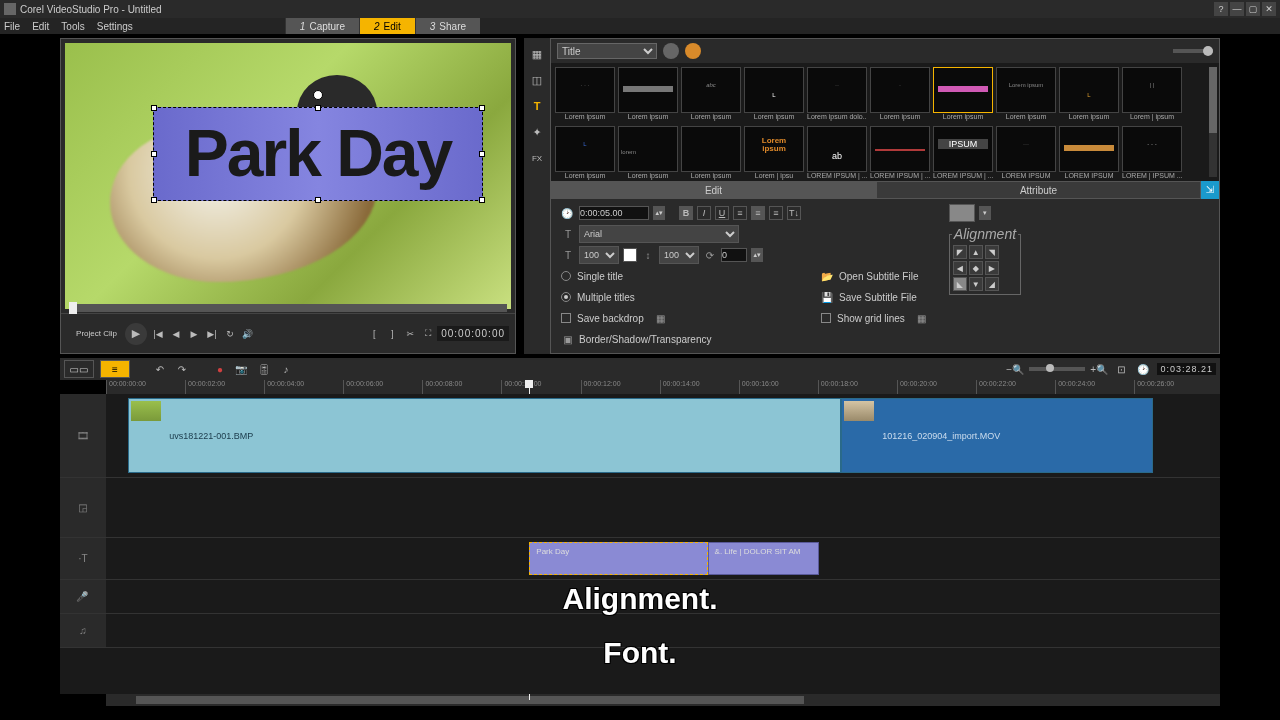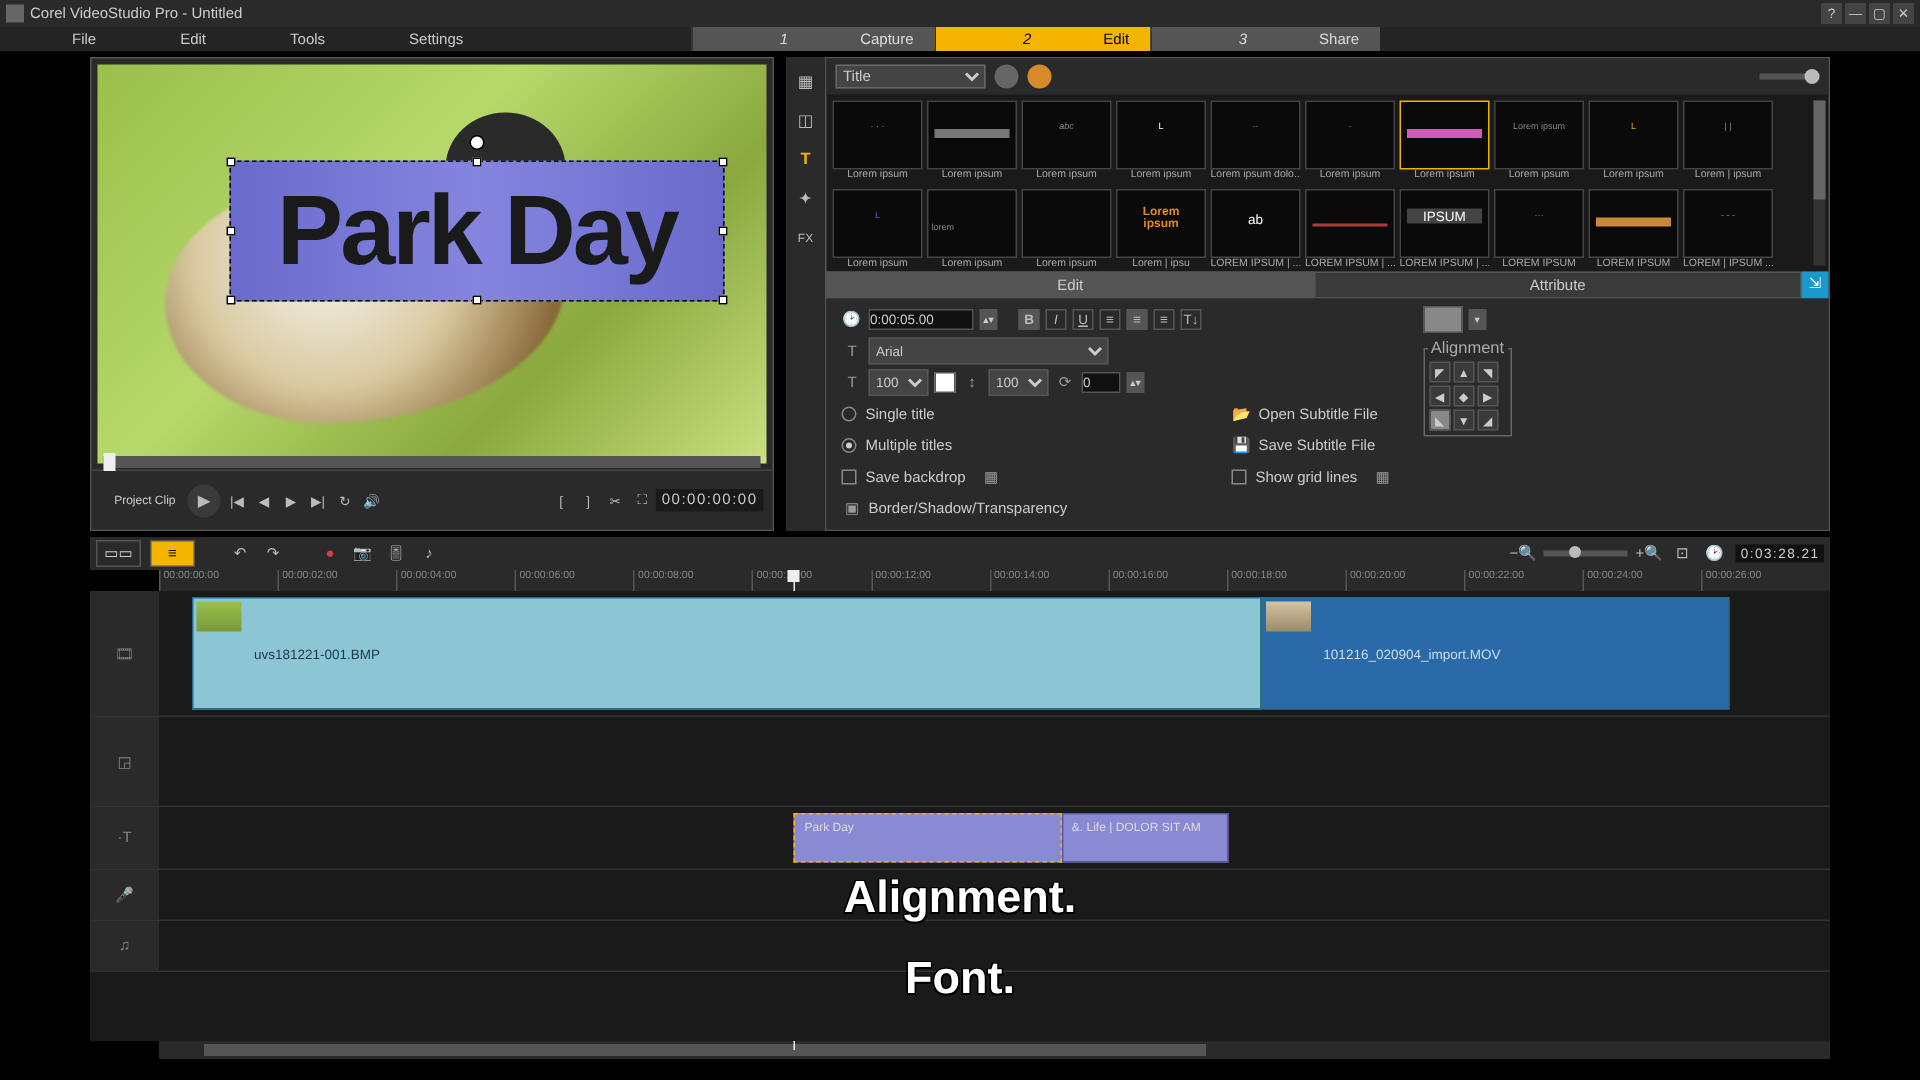--- a/index.html
+++ b/index.html
@@ -4,21 +4,21 @@
 <style>
 * { margin:0; padding:0; box-sizing:border-box; font-family:Tahoma,Arial,sans-serif; }
 body { background:#000; color:#ccc; width:1280px; height:720px; overflow:hidden; font-size:10px; position:relative; }
 
 
 .titlebar { height:18px; background:#2a2a2a; display:flex; align-items:center; padding:0 4px; font-size:10px;}
 .titlebar .logo { width:12px;height:12px;background:#666;margin-right:4px;}
 .titlebar .title { flex:1; color:#ccc;}
 .titlebar .ctrl { width:14px;height:14px;margin-left:2px;background:#444;display:flex;align-items:center;justify-content:center;font-size:9px;cursor:pointer;}
 .menubar { height:16px; background:#242424; display:flex; align-items:center; padding:0 4px; gap:12px; font-size:10px;}
-.menubar span { cursor:pointer;margin-left:44px; }
+.menubar span { cursor:pointer; }
 .steptabs { display:flex; height:16px; margin-left:140px;}
 .steptabs .step { padding:0 14px; display:flex;align-items:center; background:#555; color:#ddd; font-size:10px; border-left:1px solid #333;}
 .steptabs .step.active { background:#f5b400; color:#000;}
 .steptabs .num { font-style:italic; margin-right:4px;}
 
 
 .main { display:flex; height:324px; padding:4px 60px 4px 60px; gap:8px;}
 .preview-pane { width:456px; background:#2a2a2a; border:1px solid #555; display:flex;flex-direction:column;}
 .preview-video { flex:1; position:relative; background:linear-gradient(135deg,#9abf4c 0%,#b6d96a 40%,#8aa83e 70%,#c9e080 100%); margin:4px;}
 .preview-video .bird { position:absolute; left:10%; top:30%; width:60%; height:60%; background:radial-gradient(circle at 40% 30%, #f5f5f0 0%, #d9c9a0 45%, #8a6a3a 80%); border-radius:40% 60% 60% 40%/50% 40% 60% 50%; filter:blur(1px);}
@@ -54,21 +54,21 @@
 .thumbgrid { height:128px; overflow:hidden; padding:4px; display:flex;flex-wrap:wrap;gap:3px; position:relative;}
 .thumb { width:60px; height:56px; display:flex;flex-direction:column;cursor:pointer;}
 .thumb .tp { flex:1; background:#0a0a0a; border:1px solid #444;}
 .thumb.sel .tp{border:1px solid #f5b400;}
 .thumb .tl { height:10px;font-size:7px;text-align:center;overflow:hidden;white-space:nowrap;color:#aaa;}
 .thumb .bar{height:6px;margin:18px 4px 0;}
 .thumb .barG{background:#777;}
 .thumb .barP{background:#d05ab5;}
 .thumb .barO{background:#c88a3a;}
 .thumb .barR{background:#b03a3a;}
-.thumb .textw{color:#fff;font-size:6px;text-align:center;margin-top:14px;}
+.thumb .textw{color:#fff;font-size:6px;text-align:center;margin-top:24px;}
 .thumb .textc{color:#888;font-size:6px;text-align:center;margin-top:14px;}
 .thumb .textM{color:#e08a2a;font-size:8px;font-weight:bold;text-align:center;margin-top:10px;line-height:8px;}
 .scrollbar{position:absolute;right:2px;top:4px;width:8px;bottom:4px;background:#333;}
 .scrollbar .sbthumb{width:100%;height:60%;background:#666;}
 
 .opttabs { display:flex; height:18px; background:#3a3a3a;}
 .opttabs .ot { flex:1;text-align:center;line-height:18px;font-size:10px;cursor:pointer;border:1px solid #555;}
 .opttabs .ot.active{background:#555;}
 .opttabs .expand{width:18px;background:#1a9acc;color:#fff;text-align:center;line-height:18px;cursor:pointer;}
 
@@ -80,21 +80,21 @@
 .optrow select{background:#444;border:1px solid #555;color:#ccc;height:18px;font-size:9px;}
 .optrow .swatch{width:14px;height:14px;background:#fff;border:1px solid #555;}
 .optrow .swatch.big{width:26px;height:18px;background:#888;}
 .optrow .dd{width:12px;height:14px;background:#555;display:flex;align-items:center;justify-content:center;font-size:7px;}
 .fmtbtn{width:14px;height:14px;border:1px solid #555;display:flex;align-items:center;justify-content:center;cursor:pointer;color:#bbb;font-size:9px;}
 .fmtbtn.pressed{background:#555;}
 .radio{width:10px;height:10px;border:1px solid #888;border-radius:50%;display:inline-block;margin-right:2px;}
 .radio.on::after{content:"";display:block;width:4px;height:4px;background:#ccc;border-radius:50%;margin:2px;}
 .chk{width:10px;height:10px;border:1px solid #888;display:inline-block;margin-right:2px;}
 .align-grid{border:1px solid #666;padding:2px;}
-.align-grid legend{font-size:11px;color:#aaa;padding:0 2px;}
+.align-grid legend{font-size:14px;color:#aaa;padding:0 2px;font-style:italic;}
 .align-grid .agrow{display:flex;}
 .align-grid .agbtn{width:14px;height:14px;border:1px solid #555;margin:1px;display:flex;align-items:center;justify-content:center;cursor:pointer;background:#3a3a3a;font-size:8px;}
 .align-grid .agbtn.sel{background:#888;}
 
 
 .timeline { height:350px; padding:0 60px; }
 .tl-toolbar { height:22px; background:#2a2a2a; display:flex;align-items:center; padding:0 4px; gap:6px;}
 .tl-toolbar .view{width:30px;height:18px;border:1px solid #555;display:flex;align-items:center;justify-content:center;cursor:pointer;}
 .tl-toolbar .view.active{background:#f5b400;color:#000;}
 .tl-toolbar .tico{width:16px;height:16px;color:#bbb;cursor:pointer;display:flex;align-items:center;justify-content:center;}

